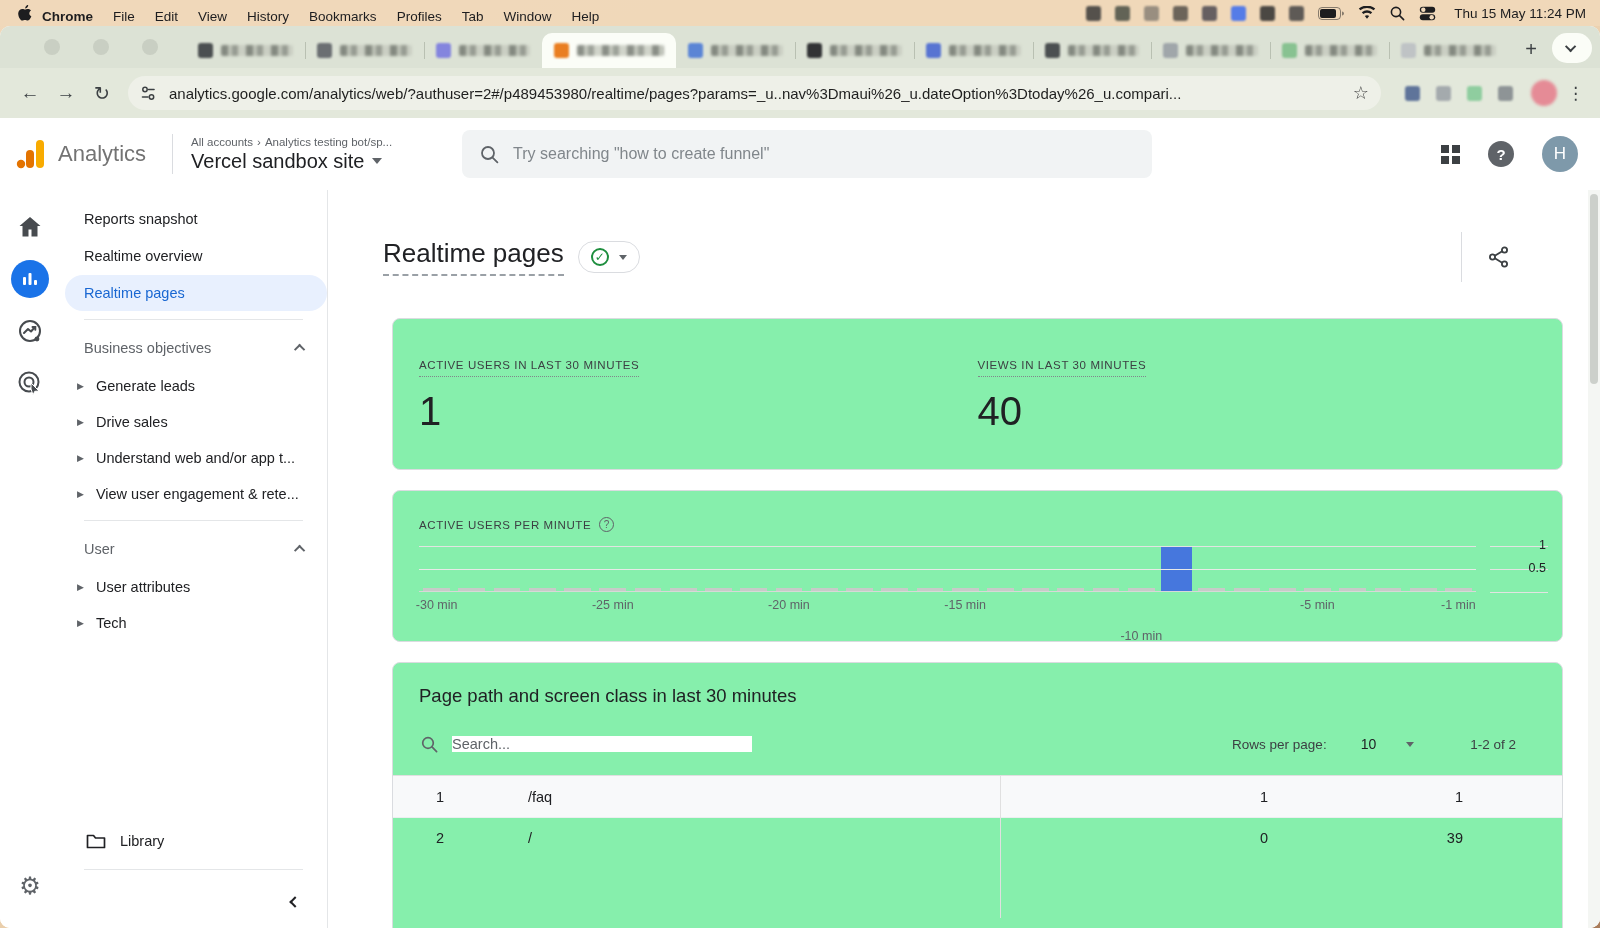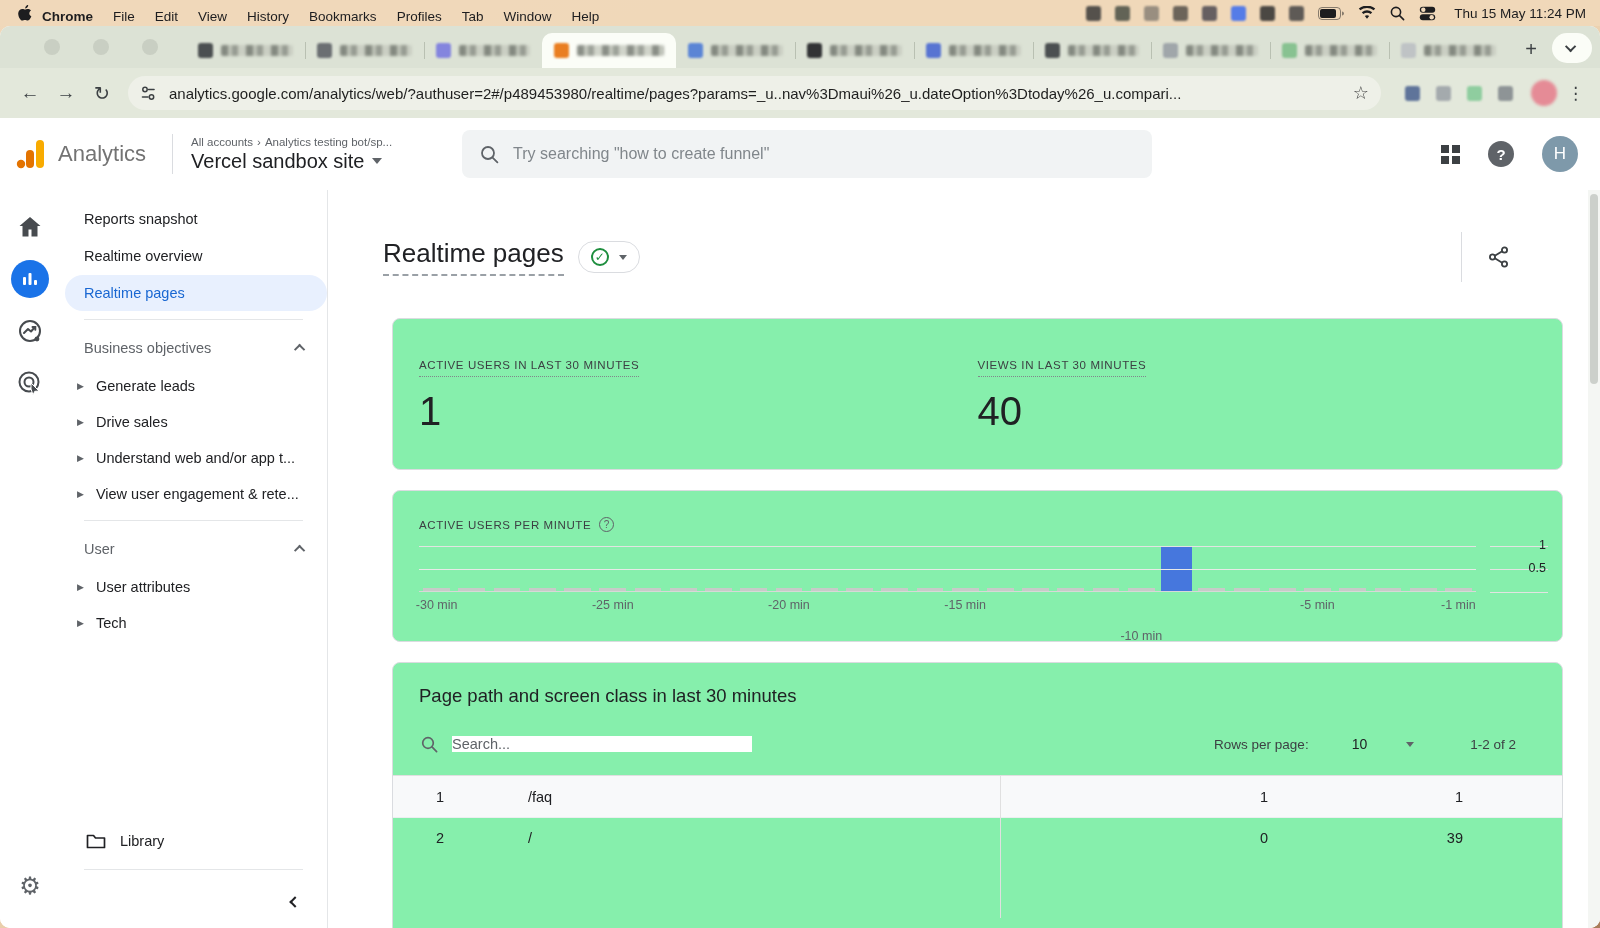--- a/index.html
+++ b/index.html
@@ -116,21 +116,21 @@
   .ylabels { width:72px; flex:none; margin-left:14px; position:relative; height:46px; }
   .ylabels .gl { position:absolute; left:0; right:14px; height:1px; background:#e2e4e2; }
   .ylabels .yl { position:absolute; right:16px; transform:translateY(-55%); font-size:12.5px; color:#202124; }
 
   .table-card { margin-top:20px; height:280px; padding-top:22px; position:relative; overflow:hidden; }
   .table-title { font-size:18.5px; color:#202124; padding:0 0 0 26px; }
   .table-toolbar { display:flex; align-items:center; margin-top:14px; height:46px; padding:0 46px 0 28px; }
   .table-search { display:flex; align-items:flex-start; gap:14px; flex:1; }
   .table-search input { border:none; outline:none; font-size:14.5px; color:#202124; font-family:inherit; width:300px; }
   .table-search input::placeholder { color:#5f6368; }
-  .rpp { display:flex; align-items:center; gap:17px; font-size:13.5px; color:#3c4043; }
+  .rpp { display:flex; align-items:center; gap:8px; font-size:13.5px; color:#3c4043; }
   .rpp .val { margin-left:26px; font-size:14px; color:#202124; }
   .rpp .small-caret { margin-left:22px; }
   .pag { font-size:13.5px; color:#3c4043; margin-left:56px; }
   .table-div { height:1px; background:#e0e0e0; margin-top:8px; }
   .tgrid { position:relative; }
   .tgrid .colsep { position:absolute; left:607px; top:0; bottom:-60px; width:1px; background:#e0e0e0; }
   .trow { display:grid; grid-template-columns:92px 515px 268px 195px; align-items:center; padding-right:46px; }
   .trow.head { height:50px; color:#5f6368; font-size:14px; }
   .trow .c-idx { padding-left:43px; }
   .trow .c-path { padding-left:43px; }

